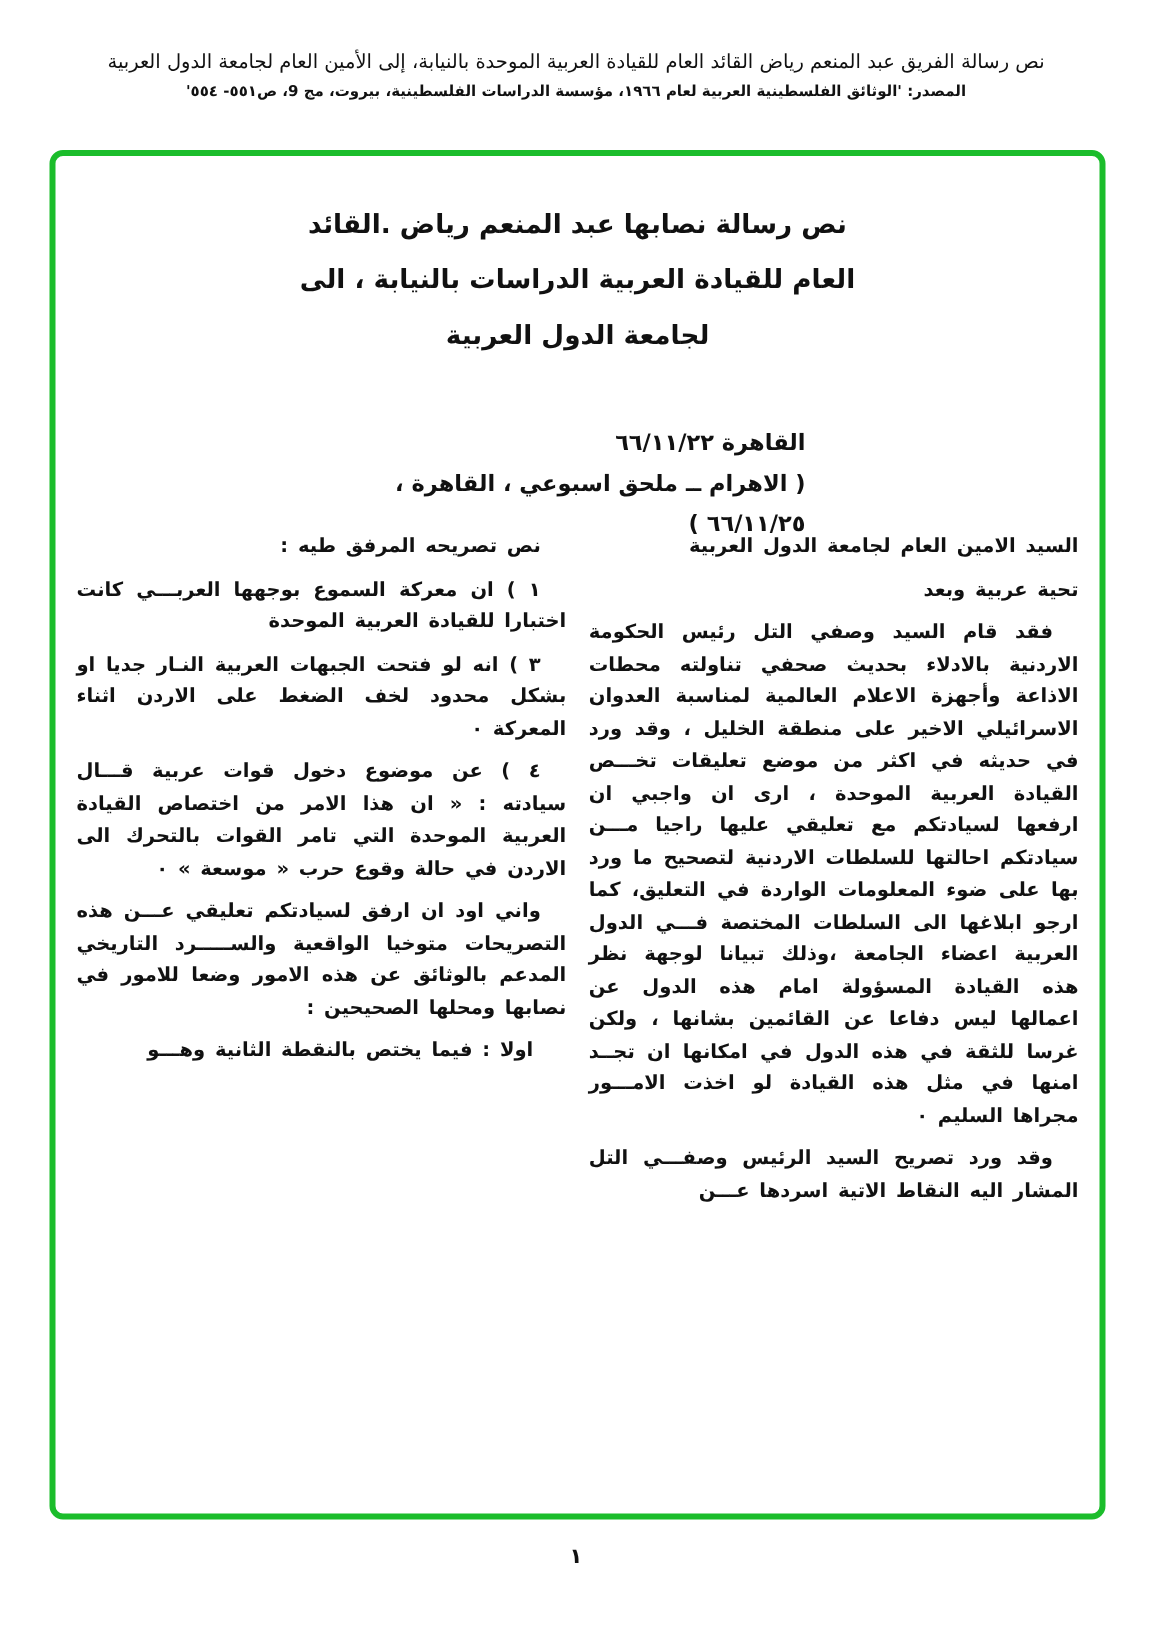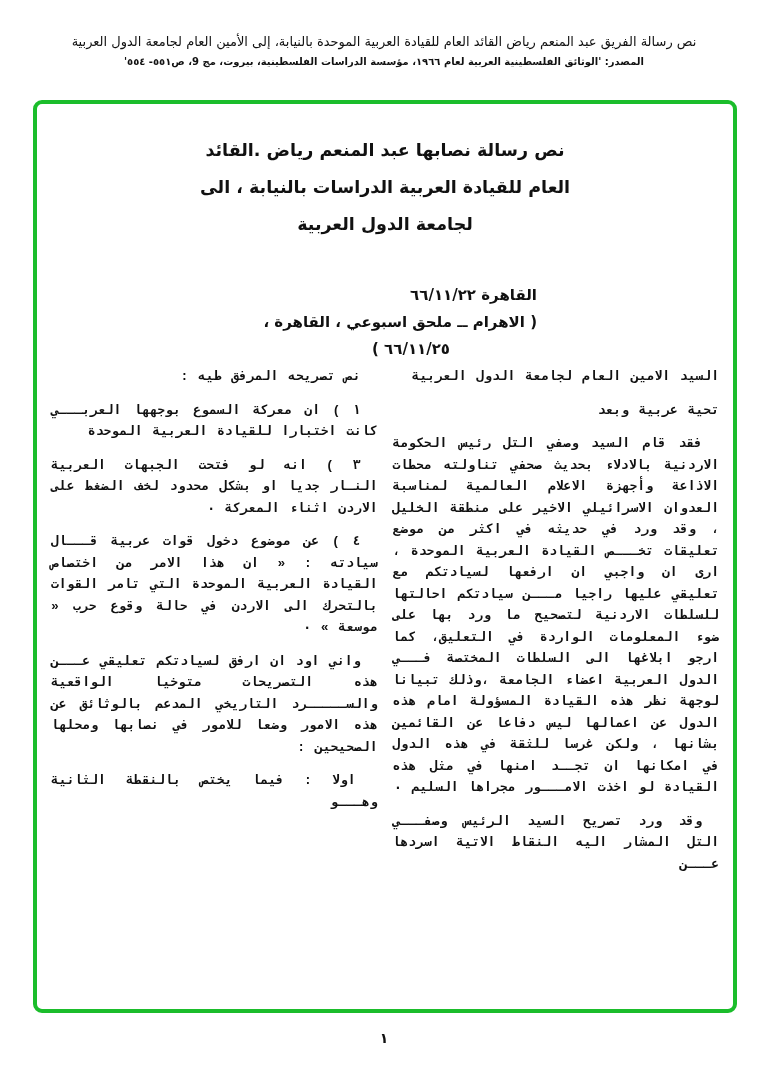--- a/index.html
+++ b/index.html
@@ -18,30 +18,30 @@
   }
   .title-block{
     position:absolute;top:28px;left:0;right:0;margin:0 auto;width:420px;
     text-align:center;font-weight:800;font-size:17.5px;line-height:37px;
   }
   .title-line{white-space:nowrap;}
   .date-block{
     position:absolute;top:158px;right:196px;width:300px;
     font-weight:800;font-size:15px;line-height:27px;text-align:right;margin-top:20px;
   }
-  .src-date{text-align:center;padding-left:48px;}
+  .src-date{text-align:right;padding-left:48px;}
   .columns{
     position:absolute;top:250px;left:14px;right:14px;
     display:flex;gap:15px;direction:rtl;
   }
   .col{
     flex:1 1 0;font-size:13px;font-weight:700;line-height:21.5px;
     text-align:justify;word-spacing:2px;
   }
-  .para{margin:12px 0 7px 0;font-family:Liberation Mono, monospace;}
+  .para{margin:0 0 7px 0;}
   .indent{text-indent:17px;}
   .indent-lg{text-indent:22px;}
   .page-number{
     position:absolute;top:1030px;left:0;width:768px;text-align:center;
     font-size:14px;font-weight:800;
   }
 </style>
 </head>
 <body>
 

